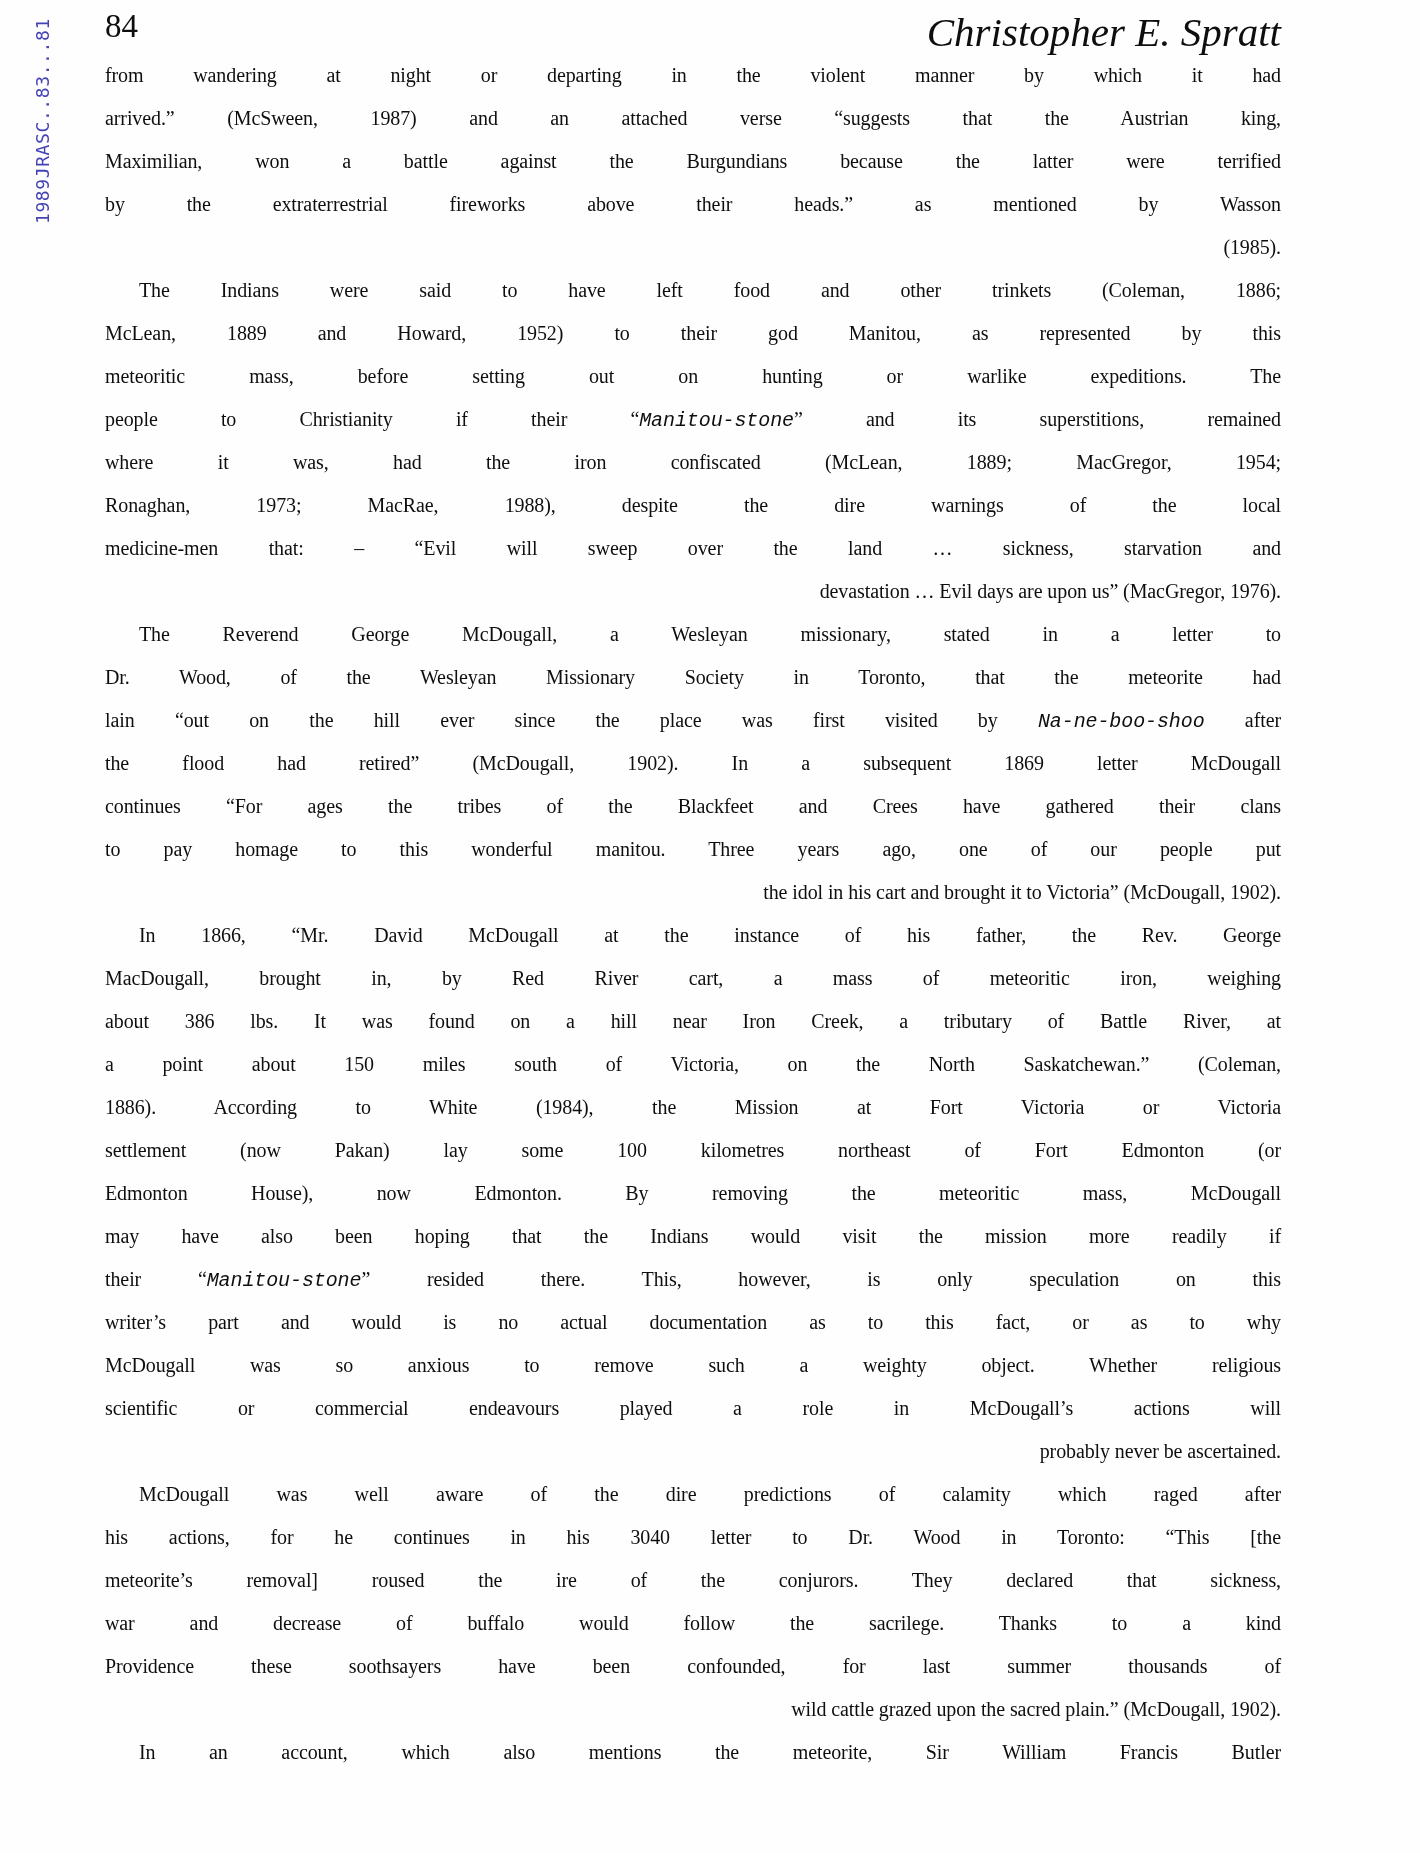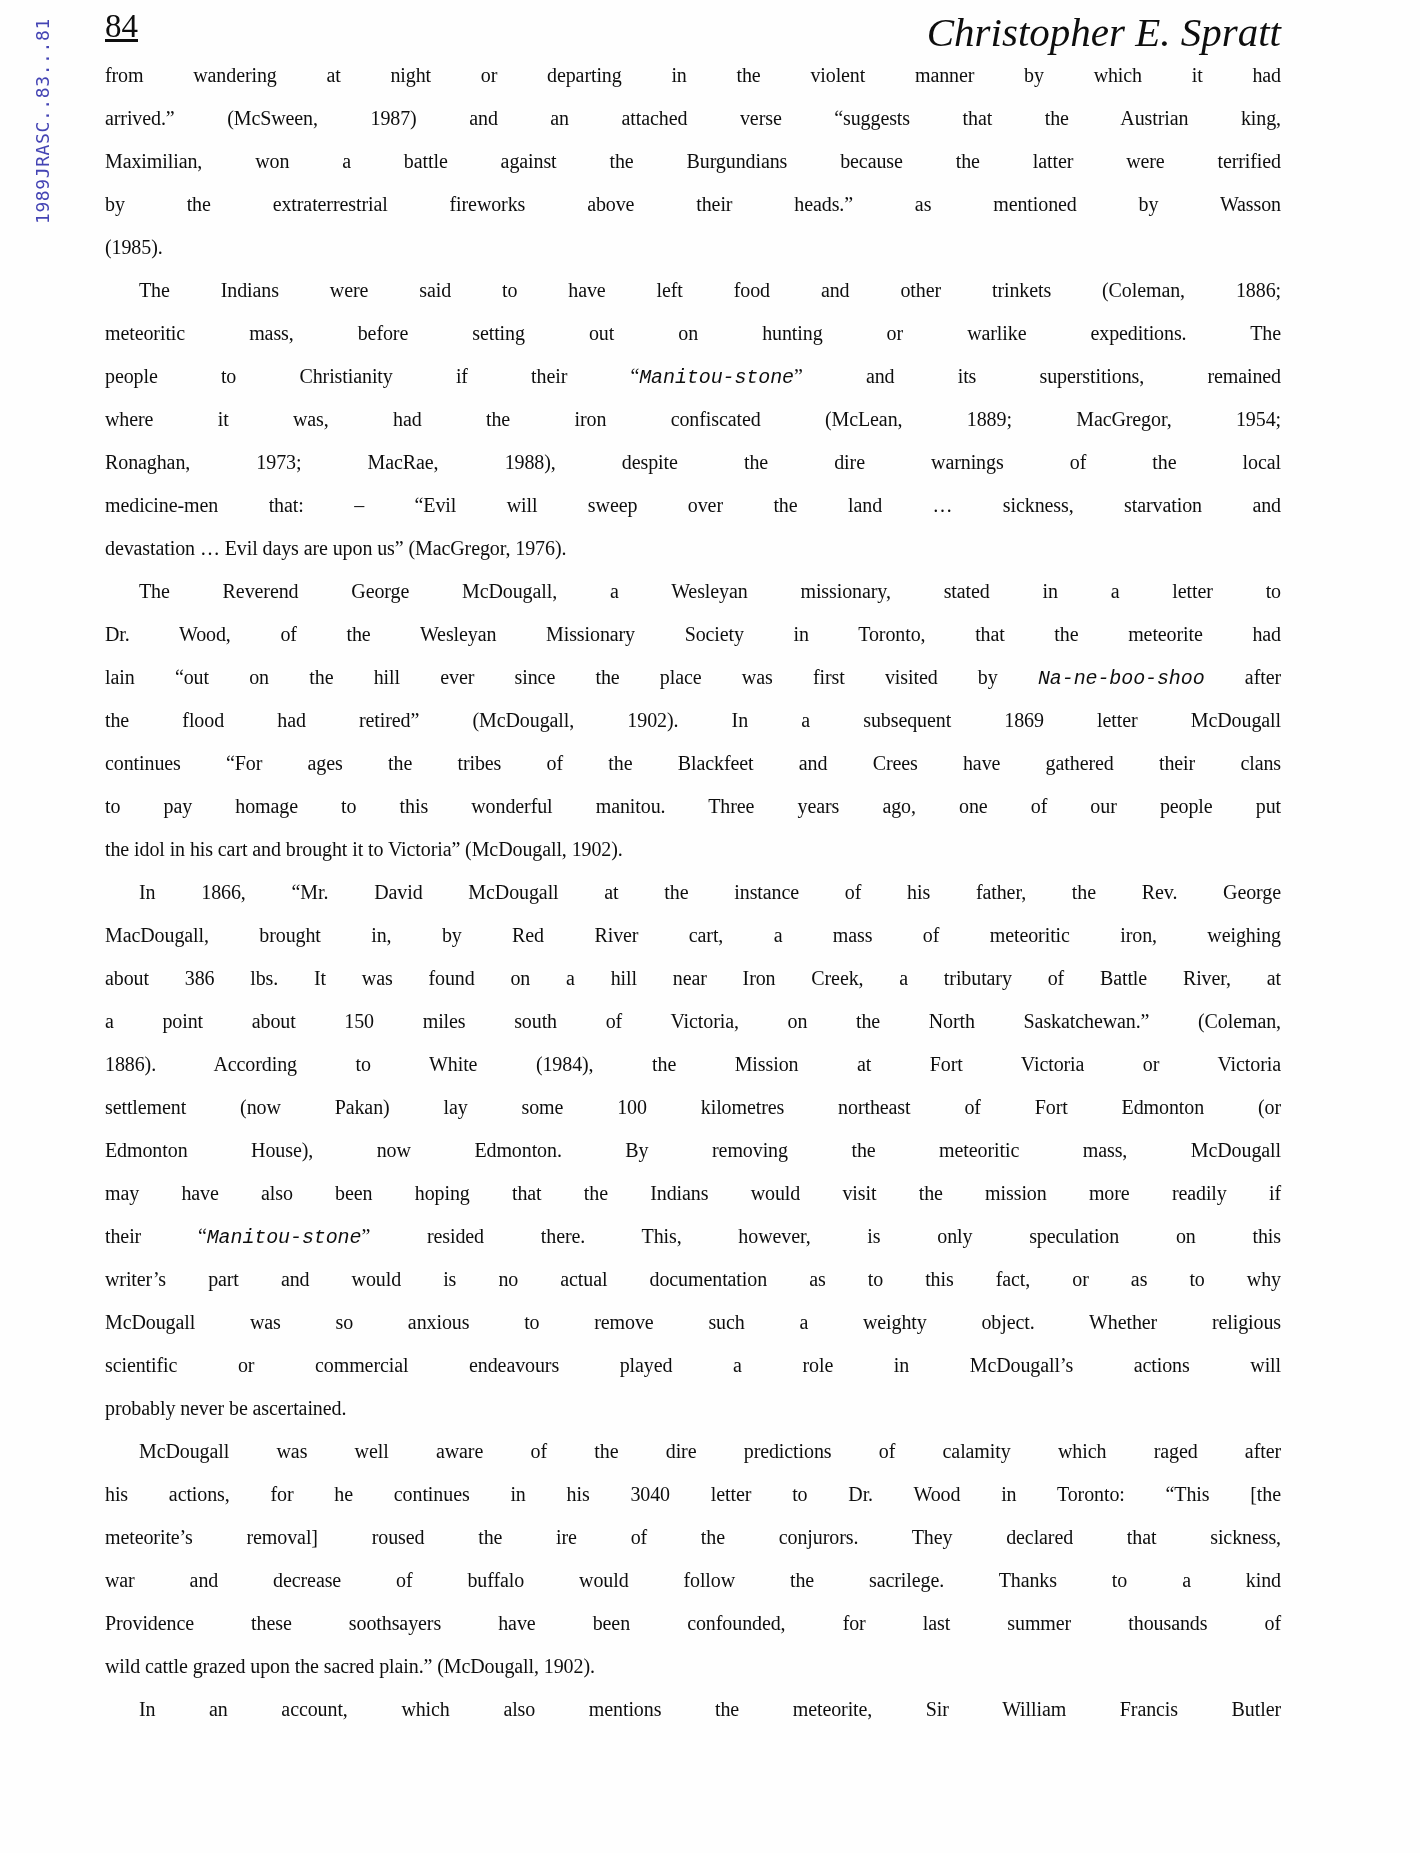--- a/index.html
+++ b/index.html
@@ -29,39 +29,38 @@
     left: 105px;
     top: 8px;
     width: 1176px;
     height: 46px;
   }
   .page-num {
     position: absolute;
     left: 0;
     top: 0;
     font-size: 33px;
-    text-decoration: underline;
   }
   .author {
     display: block;
     text-align: right;
     font-style: italic;
     font-size: 41px;
   }
   .body-text {
     position: absolute;
     left: 105px;
     top: 54px;
     width: 1176px;
     font-size: 20px;
     line-height: 43px;
   }
   .line {
     height: 43px;
-    text-align: left;
+    text-align: right;
     letter-spacing: -0.1px;
   }
   .line.j {
     text-align: justify;
     text-align-last: justify;
   }
   .line.ind {
     text-indent: 34px;
   }
   .line i { font-style: italic; font-family: Liberation Mono, monospace; }
@@ -77,20 +76,21 @@
     <span class="author">Christopher E. Spratt</span>
   </div>
 
   <div class="body-text">
       <div class="line j"><span>from wandering at night or departing in the violent manner by which it had</span></div>
       <div class="line j"><span>arrived.” (McSween, 1987) and an attached verse “suggests that the Austrian king,</span></div>
       <div class="line j"><span>Maximilian, won a battle against the Burgundians because the latter were terrified</span></div>
       <div class="line j"><span>by the extraterrestrial fireworks above their heads.” as mentioned by Wasson</span></div>
       <div class="line"><span>(1985).</span></div>
       <div class="line j ind"><span>The Indians were said to have left food and other trinkets (Coleman, 1886;</span></div>
+      <div class="line j"><span>McLean, 1889 and Howard, 1952) to their god Manitou, as represented by this</span></div>
       <div class="line j"><span>meteoritic mass, before setting out on hunting or warlike expeditions. The</span></div>
       <div class="line j"><span>people to Christianity if their “</span><i>Manitou-stone</i><span>” and its superstitions, remained</span></div>
       <div class="line j"><span>where it was, had the iron confiscated (McLean, 1889; MacGregor, 1954;</span></div>
       <div class="line j"><span>Ronaghan, 1973; MacRae, 1988), despite the dire warnings of the local</span></div>
       <div class="line j"><span>medicine-men that: – “Evil will sweep over the land … sickness, starvation and</span></div>
       <div class="line"><span>devastation … Evil days are upon us” (MacGregor, 1976).</span></div>
       <div class="line j ind"><span>The Reverend George McDougall, a Wesleyan missionary, stated in a letter to</span></div>
       <div class="line j"><span>Dr. Wood, of the Wesleyan Missionary Society in Toronto, that the meteorite had</span></div>
       <div class="line j"><span>lain “out on the hill ever since the place was first visited by </span><i>Na-ne-boo-shoo</i><span> after</span></div>
       <div class="line j"><span>the flood had retired” (McDougall, 1902). In a subsequent 1869 letter McDougall</span></div>

